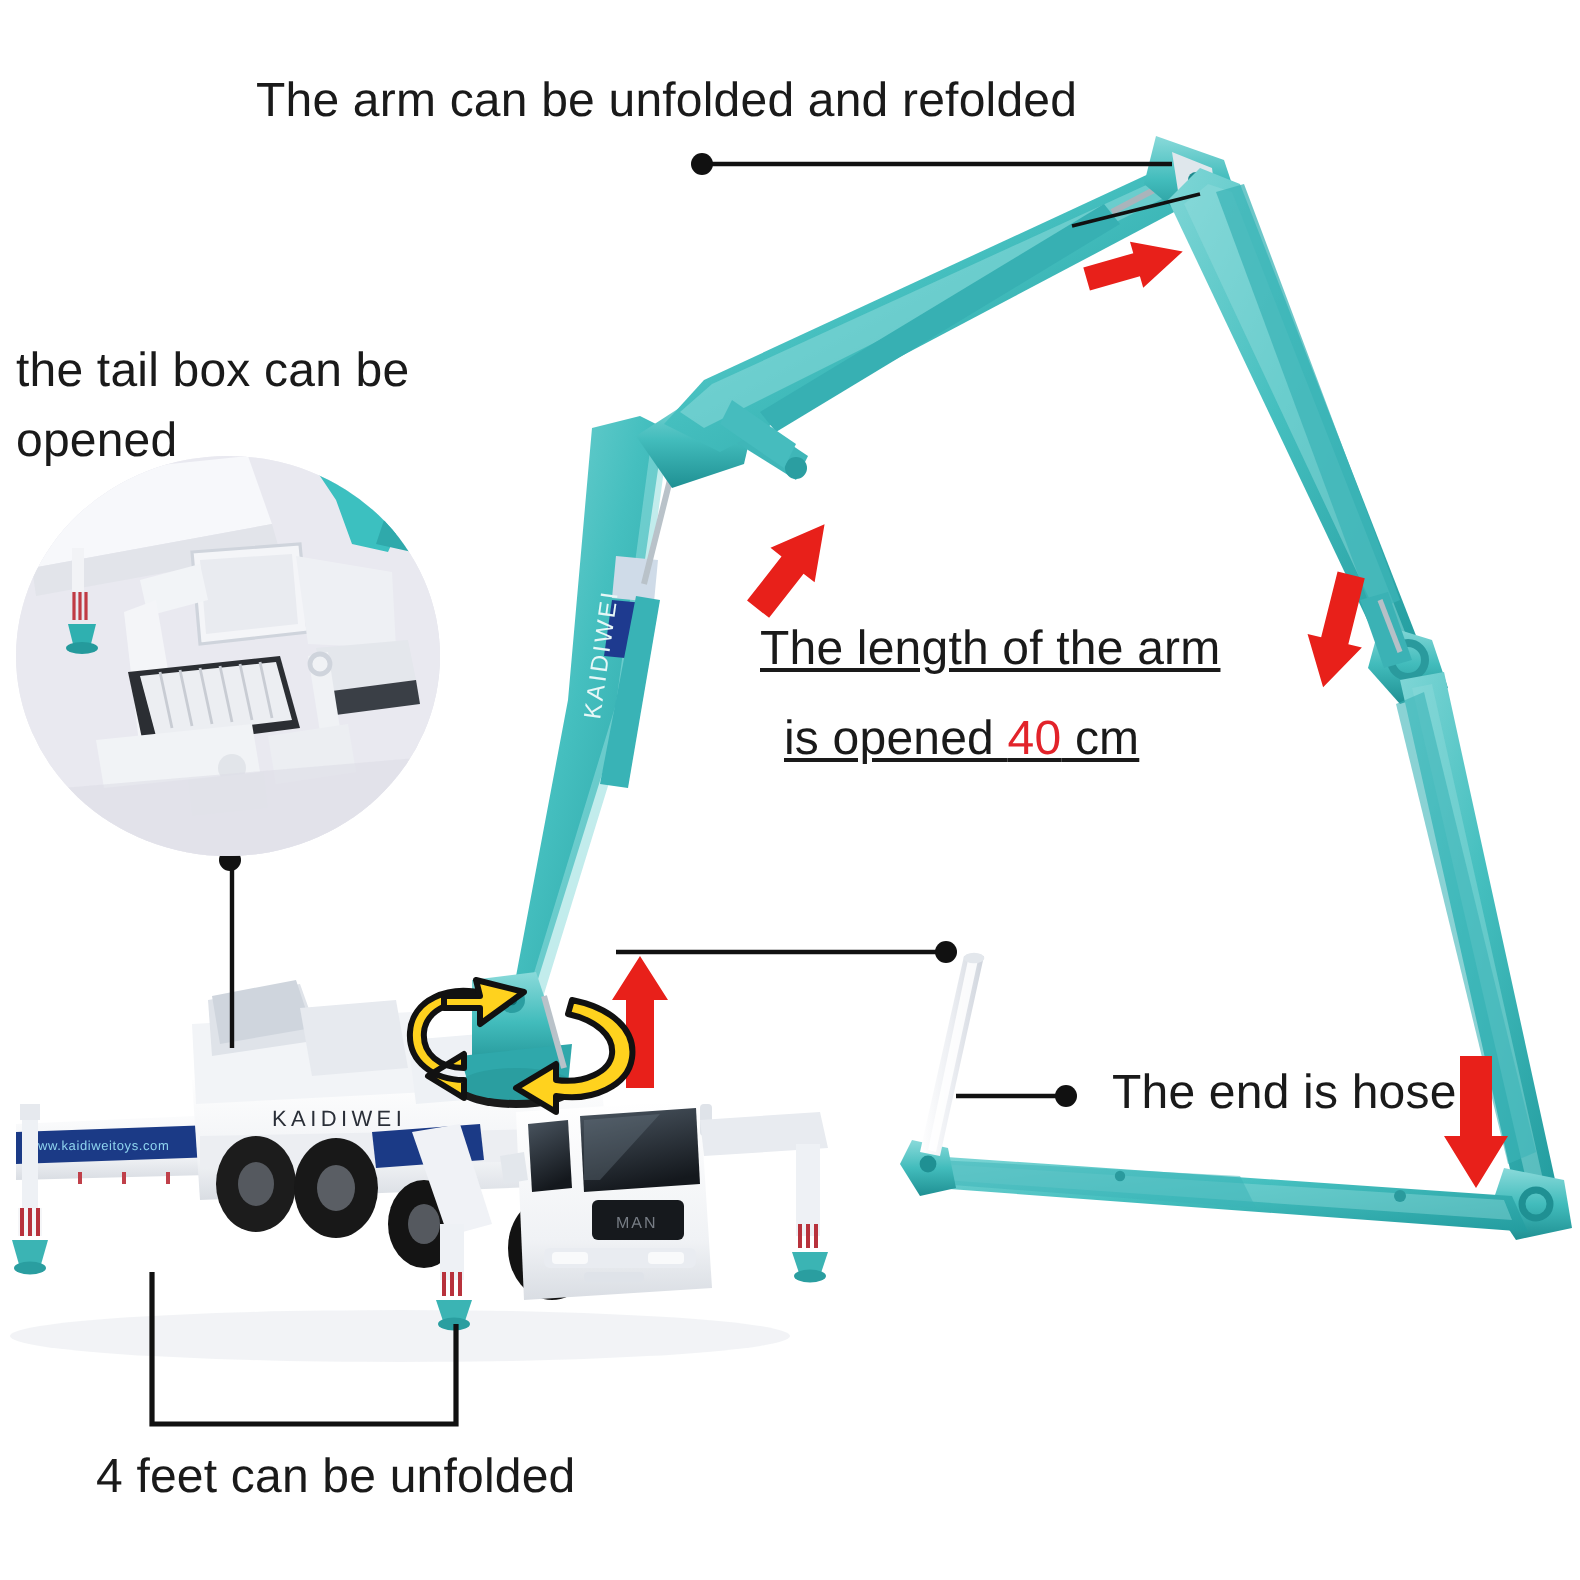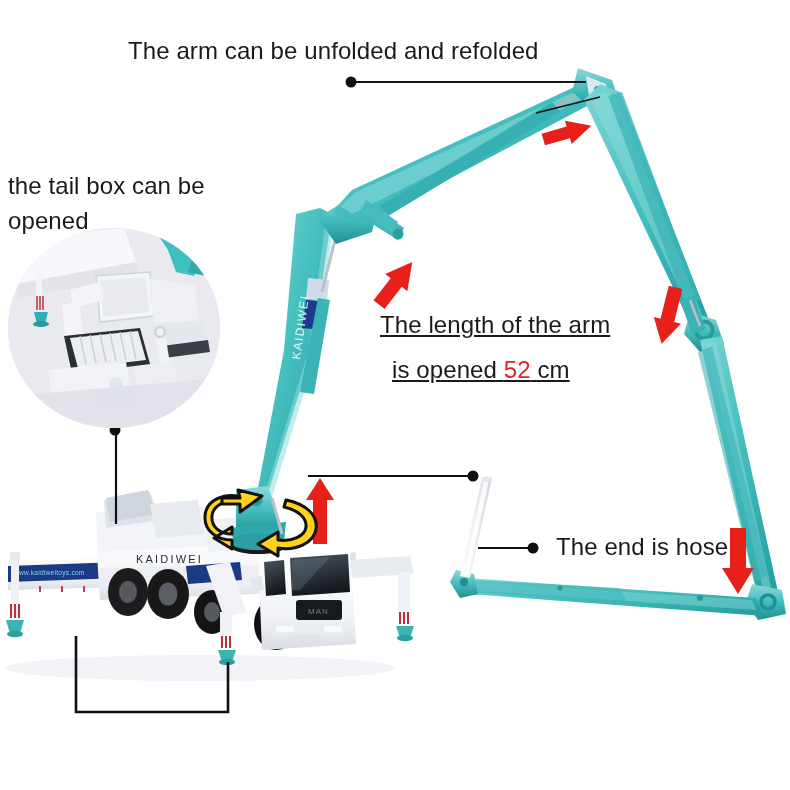--- a/index.html
+++ b/index.html
@@ -389,22 +389,25 @@
     <span>The arm can be unfolded and refolded</span>
   </div>
 
   <div class="anno" id="t-tail">
     <div>the tail box can be</div>
     <div>opened</div>
   </div>
 
   <div class="anno" id="t-len">
     <span>The length of the arm</span>
-    <span class="l2"><span>is opened </span><span class="hl">52</span><span> cm</span></span>
+    <span class="l2"><span>is opened </span><span class="hl">40</span><span> cm</span></span>
   </div>
 
 
   <div class="anno" id="t-hose">
     <span>The end is hose</span>
   </div>
 
+  <div class="anno" id="t-feet">
+    <span>4 feet can be unfolded</span>
+  </div>
 
 </div>
 
 </body></html>

